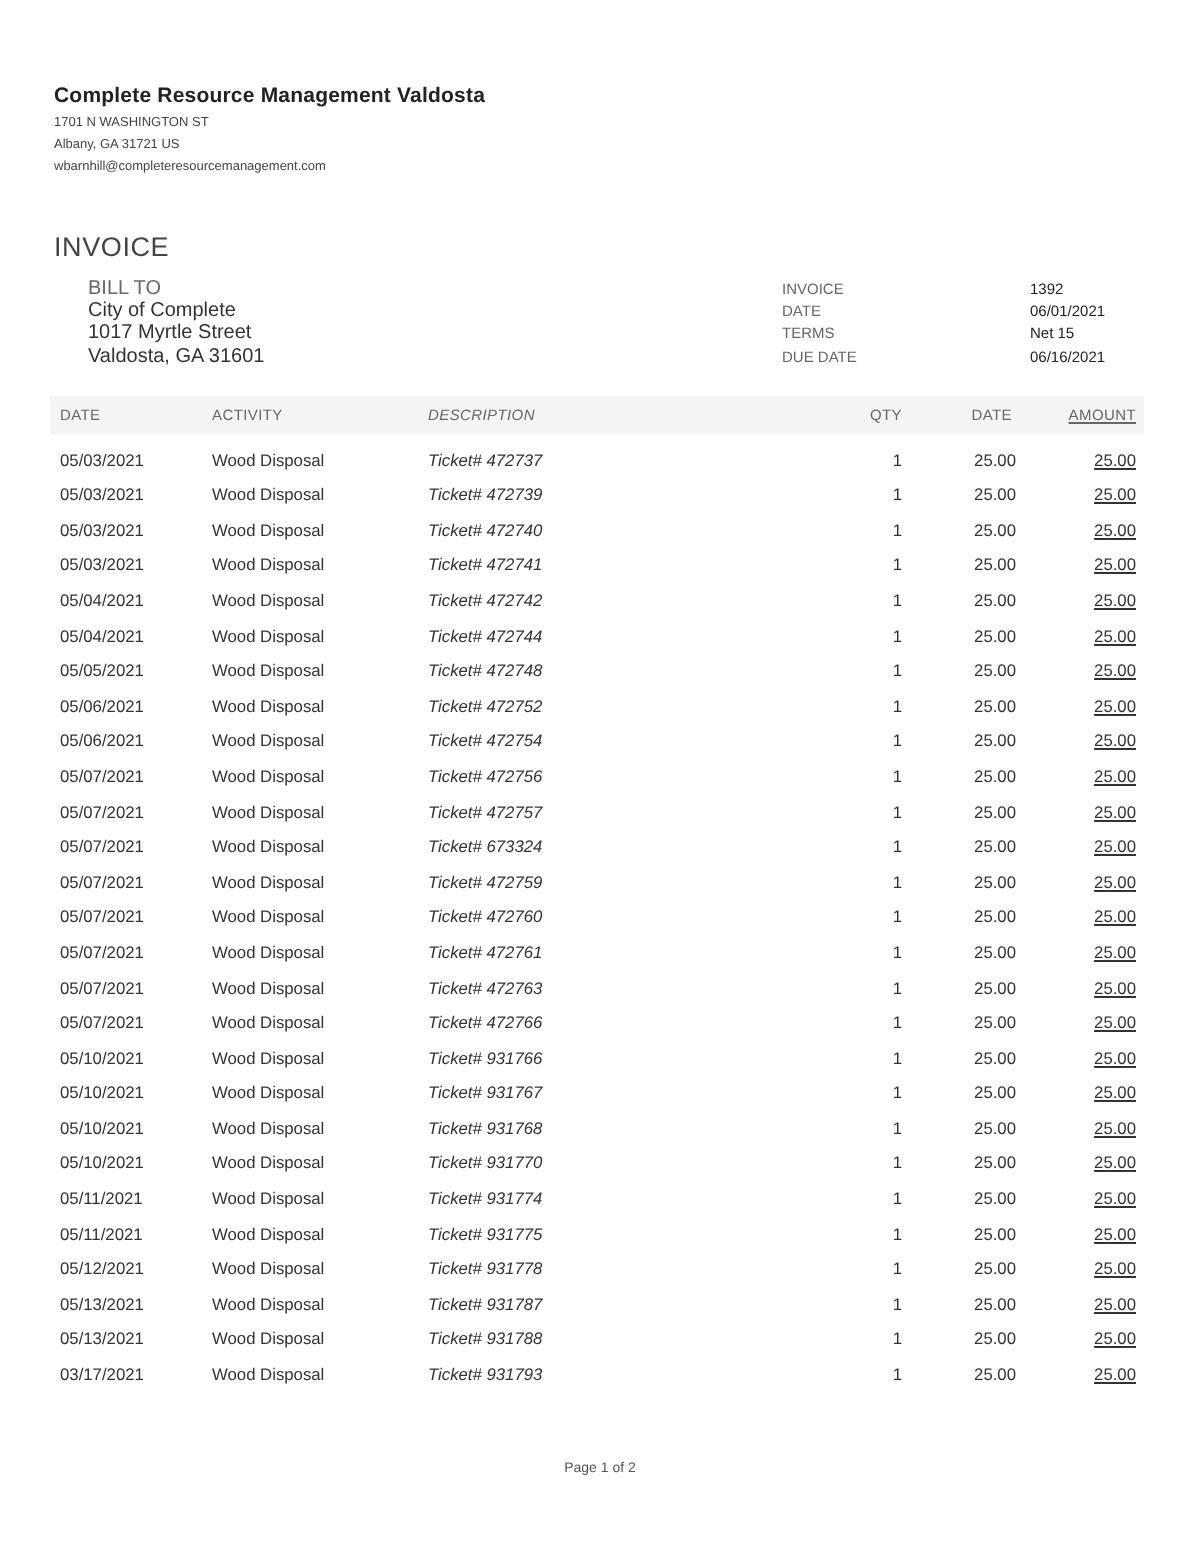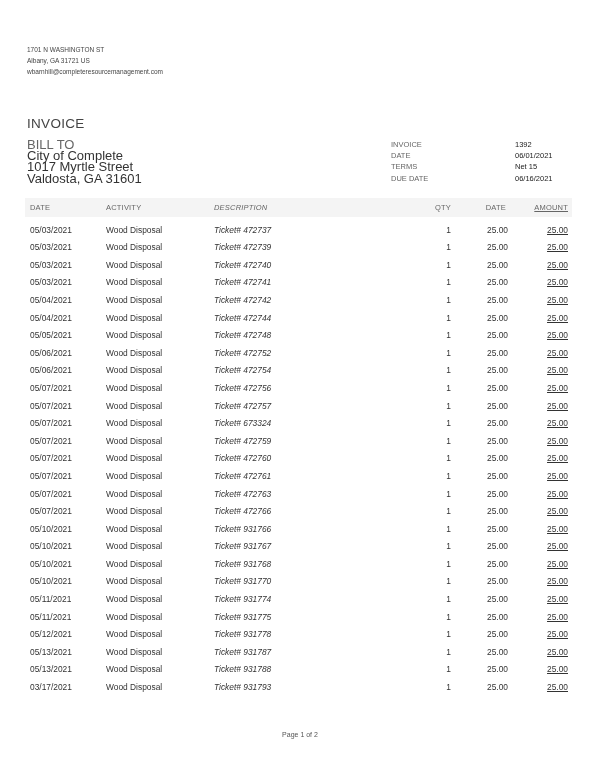--- a/index.html
+++ b/index.html
@@ -7,21 +7,21 @@
       width: 600px; height: 777px; position: relative; overflow: hidden;
       font-family: "Liberation Sans", sans-serif; color: #333333;
     }
     .company { position: absolute; left: 27px; top: 42px; }
     .company-name { font-size: 10.5px; font-weight: bold; color: #222; letter-spacing: 0.1px; }
     .company-line { font-size: 6.5px; color: #444; margin-top: 4px; line-height: 8px; }
     .company-line + .company-line { margin-top: 3px; }
 
     .invoice-title { position: absolute; left: 27px; top: 116px; font-size: 13.5px; color: #444; letter-spacing: 0.3px; }
 
-    .billto { position: absolute; left: 27px; top: 139px; font-size: 13px; line-height: 11.2px; }
+    .billto { position: absolute; left: 44px; top: 139px; font-size: 10px; line-height: 11.2px; }
     .billto .label { color: #666; }
     .billto .val { color: #333; }
 
     .meta { position: absolute; left: 391px; top: 139px; font-size: 7.5px; line-height: 11.2px; }
     .meta-row { display: flex; }
     .meta-key { width: 80px; color: #666; }
     .meta-val { color: #222; margin-left: 44px; }
 
     .table { position: absolute; left: 25px; top: 198px; width: 547px; }
     .thead {
@@ -37,20 +37,21 @@
     .c-amt { width: 62px; text-align: right; padding-right: 4px; box-sizing: border-box; text-decoration: underline; }
     .thead .c-rate { padding-right: 4px; }
     .trow .c-rate { padding-right: 2px; }
 
     .footer { position: absolute; left: 0; width: 600px; top: 731px; text-align: center; font-size: 7px; color: #555; }
   </style>
 </head>
 <body>
 
 <div class="company">
+  <div class="company-name">Complete Resource Management Valdosta</div>
   <div class="company-line">1701 N WASHINGTON ST</div>
   <div class="company-line">Albany, GA  31721 US</div>
   <div class="company-line">wbarnhill@completeresourcemanagement.com</div>
 </div>
 
 <div class="invoice-title">INVOICE</div>
 
 <div class="billto">
   <div class="label">BILL TO</div>
   <div class="val">City of Complete</div>

